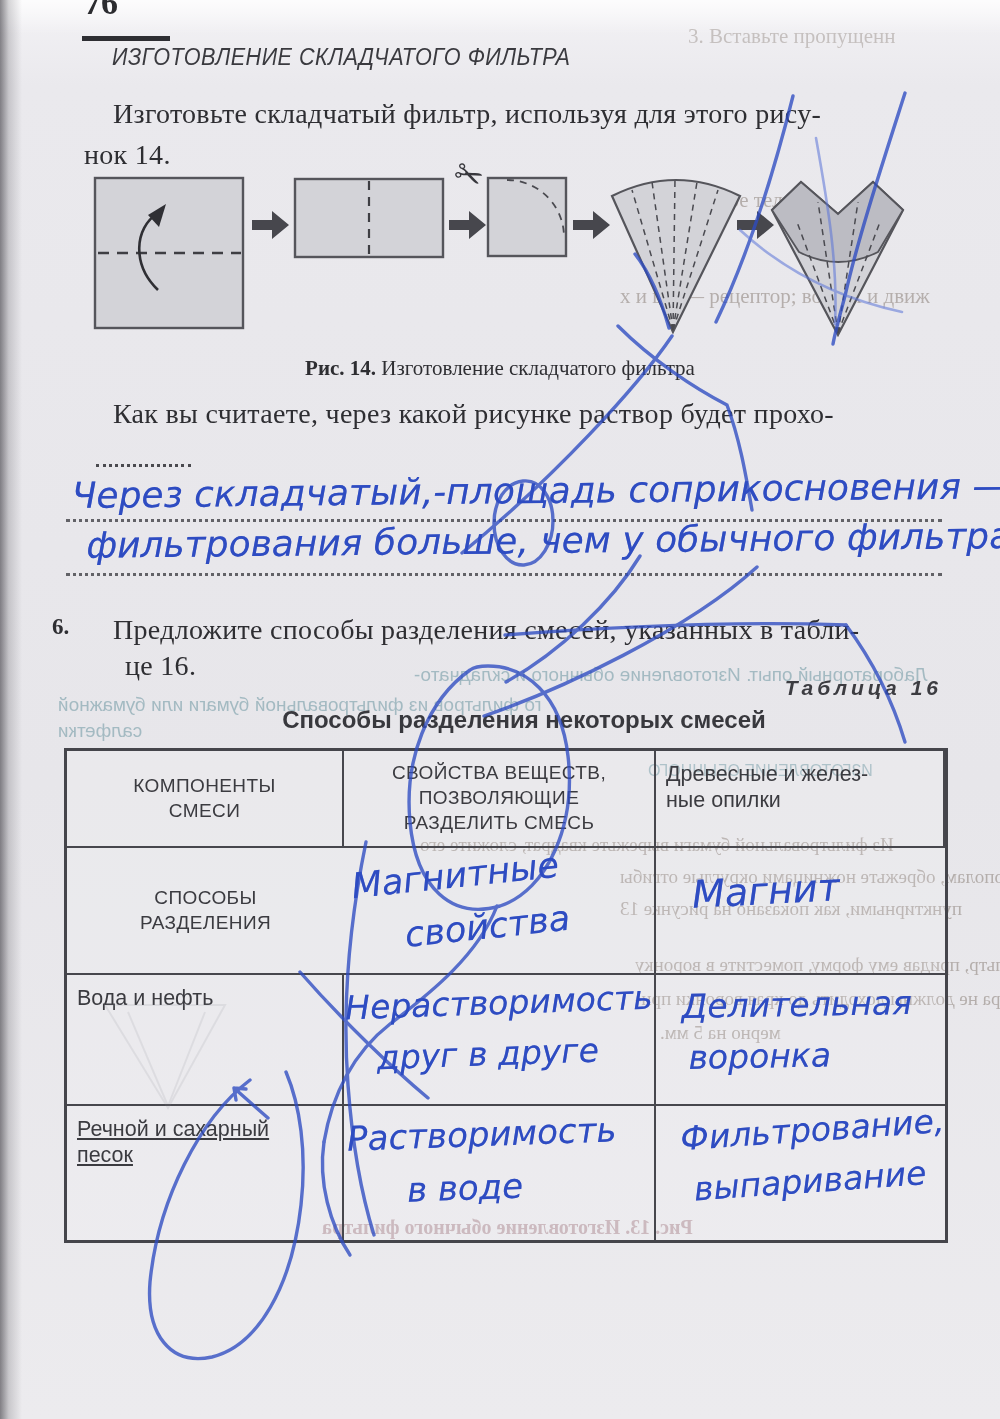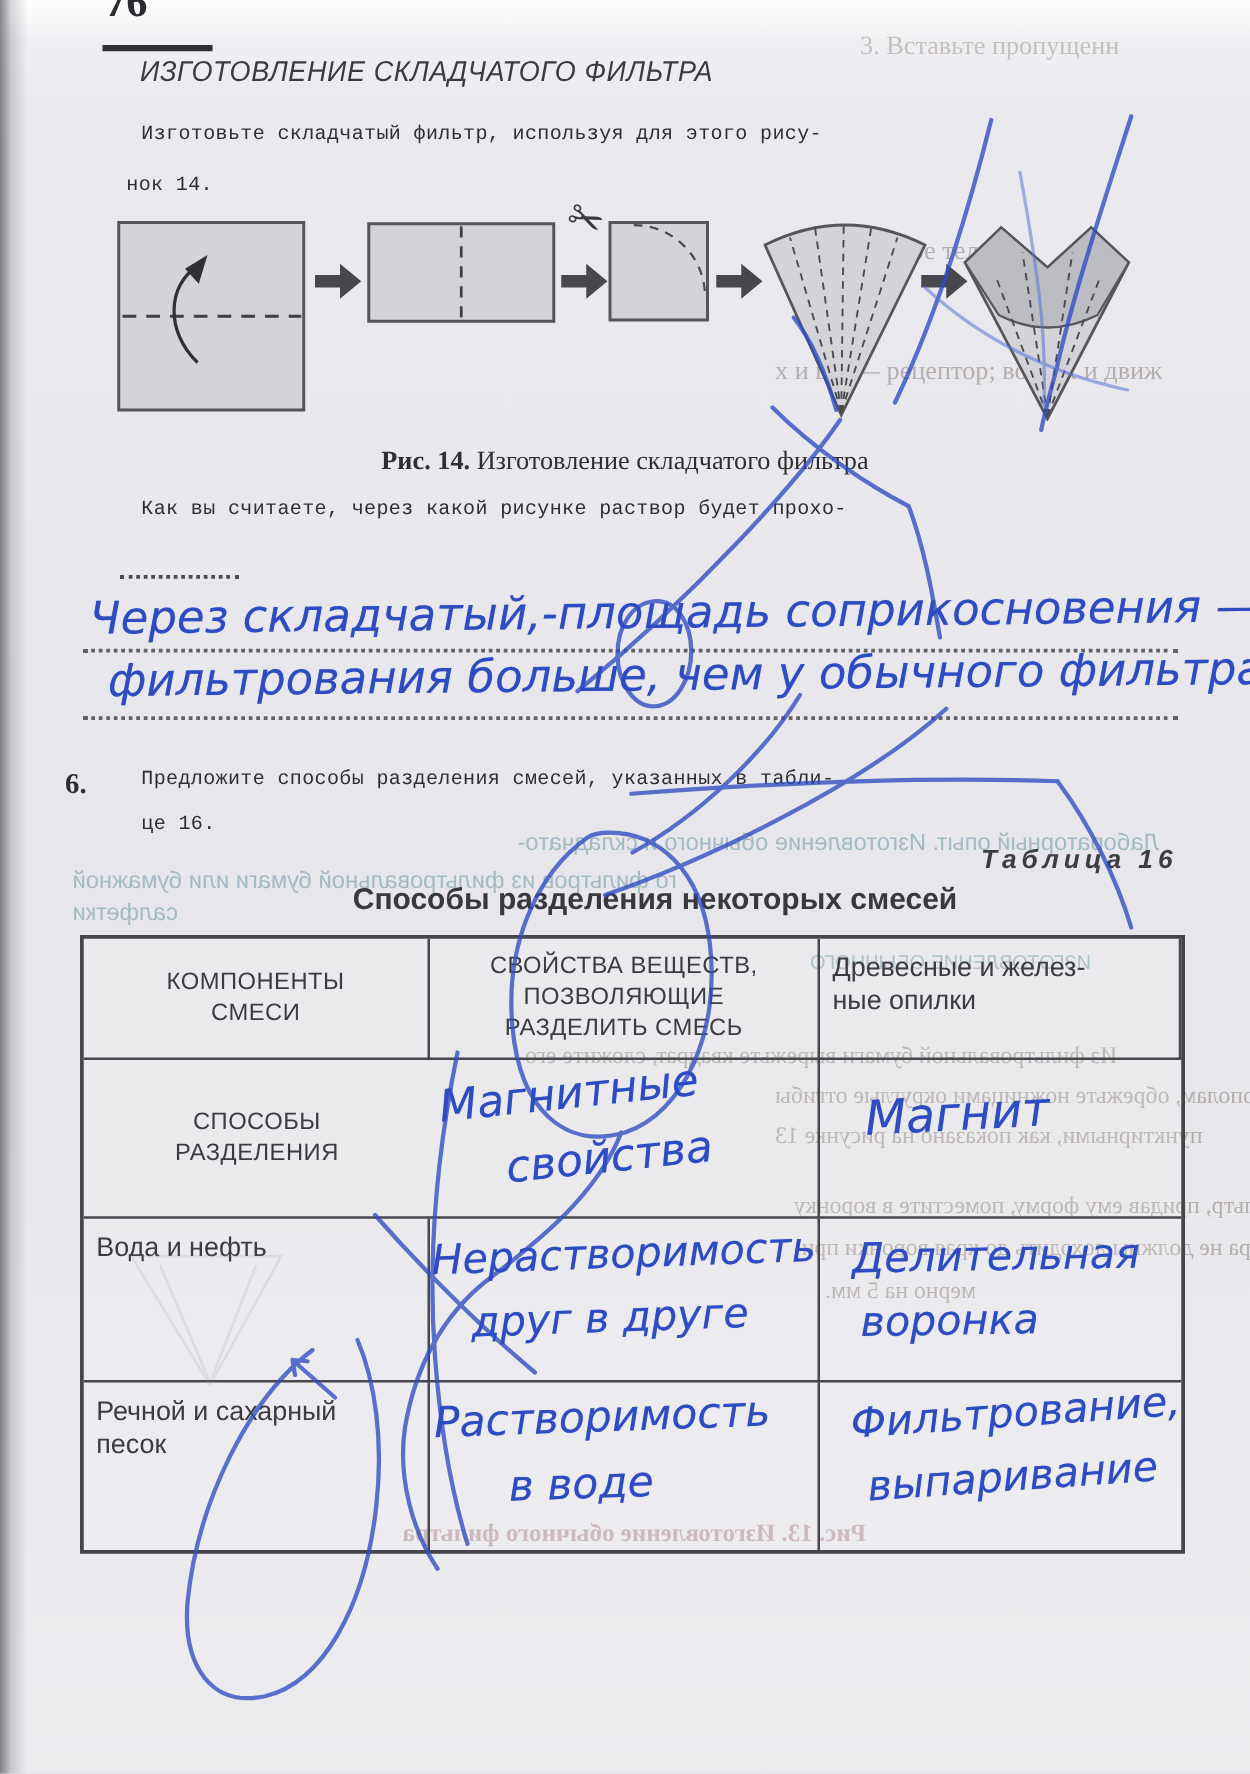--- a/index.html
+++ b/index.html
@@ -12,21 +12,21 @@
   .top-sheen{position:absolute;left:0;top:0;width:1000px;height:34px;
     background:linear-gradient(180deg,rgba(255,255,255,.8),rgba(255,255,255,0));}
   .abs{position:absolute;}
   
   .pagenum{position:absolute;left:84px;top:-16px;font-family:"Liberation Serif",serif;
     font-weight:bold;font-size:34px;color:#2c2c30;}
   .pagenum-rule{position:absolute;left:82px;top:36px;width:88px;height:5px;background:#2e2e33;}
   .section-title{position:absolute;left:112px;top:44px;font-family:"Liberation Sans",sans-serif;
     font-style:italic;font-size:23px;letter-spacing:.5px;transform:scaleX(.94);transform-origin:left;
     color:#3a3a3f;}
-  .serifline{position:absolute;font-size:16px;color:#2e2e32;letter-spacing:.3px;white-space:nowrap;font-family:Liberation Mono, monospace;}
+  .serifline{position:absolute;font-size:28px;color:#2e2e32;letter-spacing:.3px;white-space:nowrap;}
   .caption{position:absolute;left:0;top:356px;width:1000px;text-align:center;font-size:21px;color:#2e2e32;}
   .caption b{font-weight:bold;}
   .dots-lead{display:inline-block;width:95px;border-bottom:3px dotted #4a4a4f;height:18px;margin-left:8px;}
   .task-num{position:absolute;left:52px;top:614px;font-size:23px;font-weight:bold;color:#2e2e32;}
   .tbl-label{position:absolute;right:58px;top:676px;font-family:"Liberation Sans",sans-serif;
     font-style:italic;font-weight:bold;font-size:21px;letter-spacing:4px;color:#3c3c41;}
   .tbl-title{position:absolute;left:0;top:706px;width:1000px;text-align:center;
     font-family:"Liberation Sans",sans-serif;font-weight:bold;font-size:24px;color:#38383d;padding-left:24px;}
   
   .dotrule{position:absolute;left:66px;width:876px;border-bottom:3px dotted #4b4b50;opacity:.85;}
@@ -34,21 +34,21 @@
   .hand{font-family:"DejaVu Sans",sans-serif;font-style:italic;color:#2e4cc2;
     text-shadow:0 0 .6px rgba(46,76,194,.55);}
   .answer-hand span{display:block;white-space:nowrap;}
   
   .tbl{position:absolute;left:64px;top:748px;width:884px;height:495px;border:3px solid #45454b;
     box-sizing:border-box;display:grid;grid-template-columns:277px 312px 1fr;
     grid-template-rows:97px 127px 131px 1fr;background:rgba(255,255,255,.12);}
   .cell{border-right:2px solid #47474d;border-bottom:2px solid #47474d;position:relative;
     font-family:"Liberation Sans",sans-serif;color:#3b3b40;box-sizing:border-box;}
   .cell.last-col{border-right:none;}
-  .cell.last-row{border-bottom:none;}
+  .cell.last-row{border-bottom:none;text-decoration:underline;}
   .th{display:flex;align-items:center;justify-content:center;text-align:center;
     font-size:19px;line-height:1.3;letter-spacing:.4px;white-space:pre-line;}
   .td-print{padding:10px 8px 0 10px;font-size:21.5px;line-height:1.22;white-space:pre-line;}
   .handcell{position:absolute;line-height:1.55;}
   .handcell span{display:block;white-space:nowrap;}
   
   .bleed{position:absolute;white-space:nowrap;filter:blur(.45px);pointer-events:none;}
   .bleed.mir{transform:scaleX(-1);}
   .b-serif{font-family:"Liberation Serif",serif;color:rgba(148,138,132,.62);}
   .b-teal{font-family:"Liberation Sans",sans-serif;color:rgba(118,156,166,.6);}
@@ -76,21 +76,21 @@
   <div class="bleed b-serif mir" style="left:635px;top:988px;font-size:19px">Края фильтра не должны доходить до края воронки при-</div>
   <div class="bleed b-serif mir" style="left:660px;top:1022px;font-size:19px">мерно на 5 мм.</div>
   <div class="bleed b-warm mir" style="left:322px;top:1216px;font-size:20px">Рис. 13. Изготовление обычного фильтра</div>
 
   <div class="pagenum">76</div>
   <div class="pagenum-rule"></div>
 
   <div class="section-title">ИЗГОТОВЛЕНИЕ СКЛАДЧАТОГО ФИЛЬТРА</div>
 
   <div class="serifline" style="left:113px;top:98px">Изготовьте складчатый фильтр, используя для этого рису-</div>
-  <div class="serifline" style="left:101px;top:139px">нок 14.</div>
+  <div class="serifline" style="left:84px;top:139px">нок 14.</div>
 
   <svg class="abs" style="left:60px;top:150px" width="860" height="195" viewBox="0 0 860 195">
 
     <g>
       <rect x="35" y="28" width="148" height="150" fill="#d3d3d8" stroke="#55555b" stroke-width="2.4"></rect>
       <line x1="38" y1="103" x2="181" y2="103" stroke="#3e3e43" stroke-width="2.4" stroke-dasharray="11,8"></line>
       <path d="M98,140 C72,115 74,78 98,63" fill="none" stroke="#2f2f34" stroke-width="2.6"></path>
       <polygon points="106,54 88,65 99,77" fill="#2f2f34"></polygon>
     </g>
     <path d="M192,70 h20 v-9 l17,14 l-17,14 v-9 h-20 z" fill="#47474d"></path>
@@ -139,21 +139,21 @@
 
   <div class="dotrule" style="top:519px"></div>
   <div class="dotrule" style="top:573px"></div>
   <div class="hand answer-hand abs" style="left:72px;top:470px;font-size:36px;transform:rotate(-.6deg)">
     <span>Через складчатый,-площадь соприкосновения —</span>
     <span style="margin-left:14px;margin-top:9px">фильтрования больше, чем у обычного фильтра.</span>
   </div>
 
   <div class="task-num">6.</div>
   <div class="serifline" style="left:113px;top:614px">Предложите способы разделения смесей, указанных в табли-</div>
-  <div class="serifline" style="left:113px;top:650px">це 16.</div>
+  <div class="serifline" style="left:125px;top:650px">це 16.</div>
 
   <div class="tbl-label">Таблица 16</div>
   <div class="tbl-title">Способы разделения некоторых смесей</div>
 
   <div class="tbl">
     <div class="cell th">КОМПОНЕНТЫ
 СМЕСИ</div>
     <div class="cell th">СВОЙСТВА ВЕЩЕСТВ,
 ПОЗВОЛЯЮЩИЕ
 РАЗДЕЛИТЬ СМЕСЬ</div>

